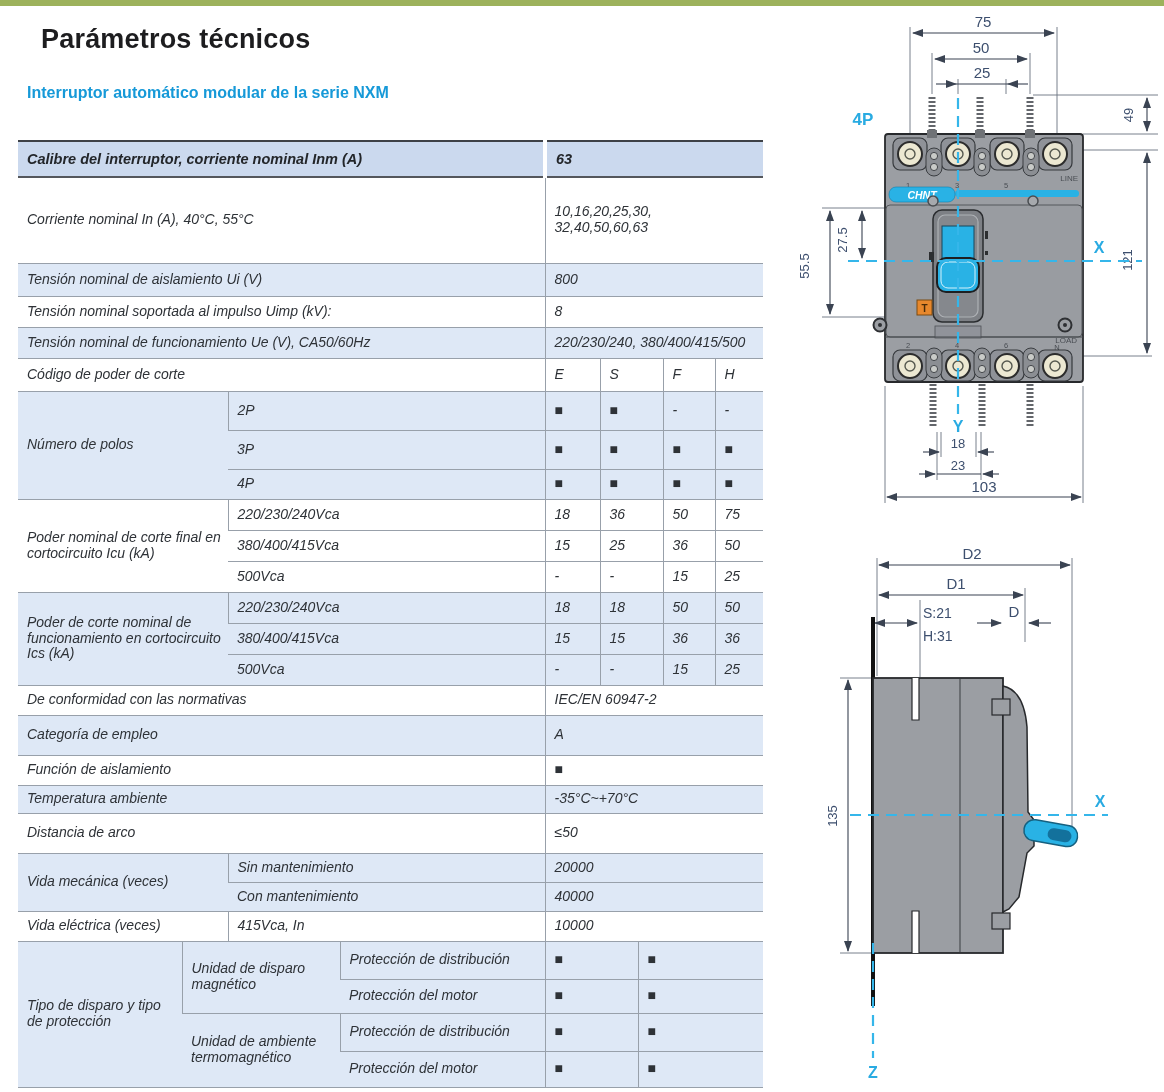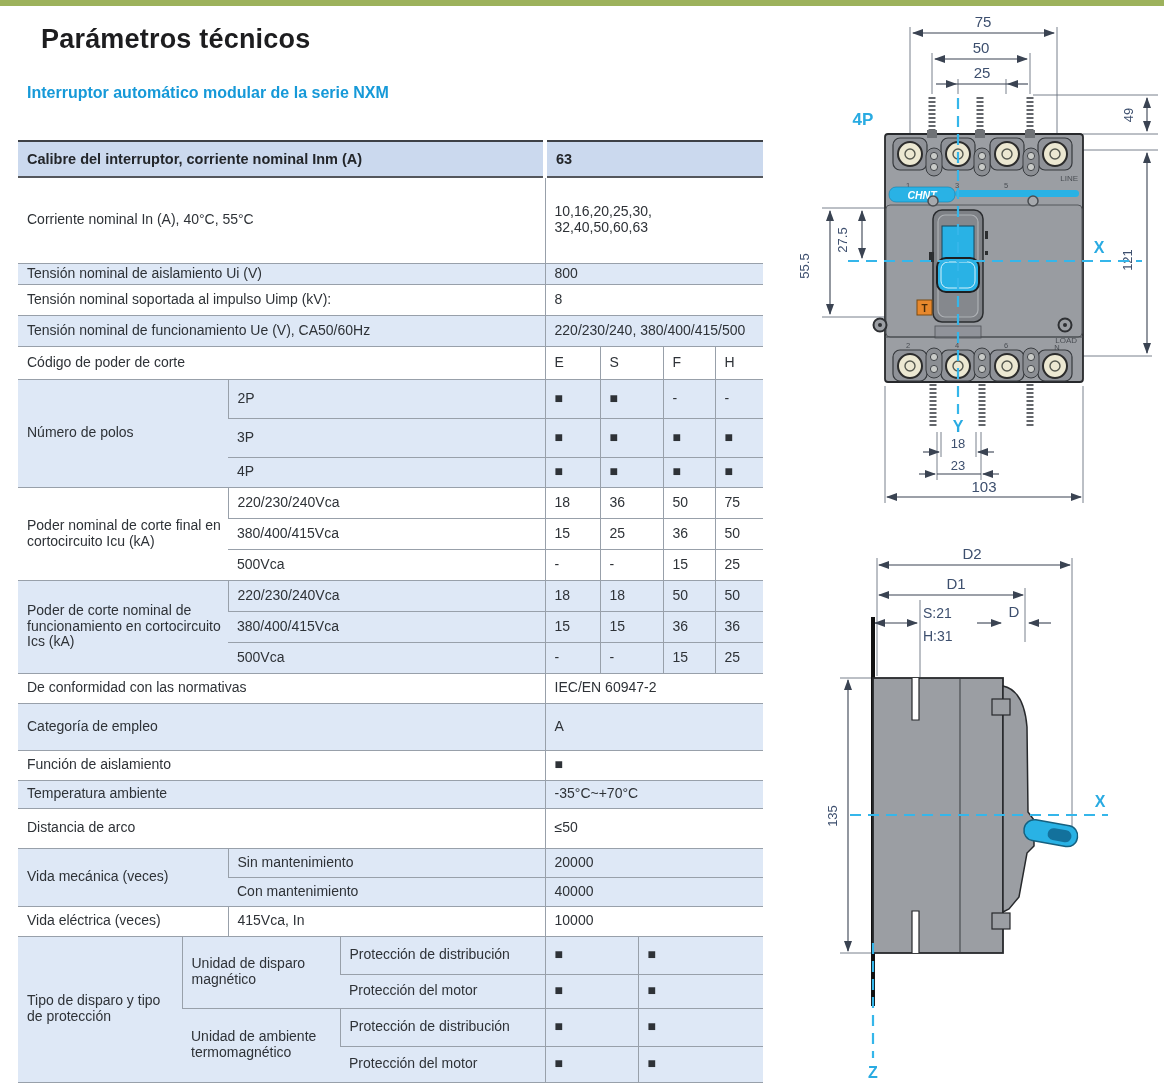--- a/index.html
+++ b/index.html
@@ -3,21 +3,21 @@
 <meta charset="utf-8">
 <style>
   html,body{margin:0;padding:0;background:#fff;}
   #stage{position:relative;width:1164px;height:1092px;background:#ffffff;overflow:hidden;
          font-family:"Liberation Sans",sans-serif;}
   .topbar{position:absolute;left:0;top:0;width:1164px;height:6px;background:#9db25c;}
   .title{position:absolute;left:41px;top:24px;font-size:27px;font-weight:bold;color:#1d1d1f;letter-spacing:0.2px;}
   .subtitle{position:absolute;left:27px;top:84px;font-size:16px;font-weight:bold;color:#1699d8;}
   
   #spec-wrap{position:absolute;left:18px;top:140px;width:745px;}
-  table.spec{table-layout:fixed;width:745px;border-collapse:collapse;}
+  table.spec{table-layout:fixed;width:745px;border-collapse:collapse;font-style:italic;}
   table.spec td{vertical-align:middle;padding:2px 3px 2px 9px;font-size:14px;color:#2e3237;
                 line-height:1.13;border-top:1px solid #98a0aa;border-left:1px solid #98a0aa;
                 overflow:hidden;}
   table.spec{border-bottom:1px solid #98a0aa;}
   table.spec td:first-child{border-left:none;}
   tr.head td{font-weight:bold;background:#cbd9ee;border-top:2px solid #3e4146;border-bottom:2px solid #54575c;font-size:14.5px;color:#23262a;}
   td.hv{border-left:4px solid #ffffff !important;}
   tr.b td{background:#dee8f6;}
   tr.w td{background:#ffffff;}
   td.mk{font-size:10px;color:#121212;}
@@ -57,21 +57,21 @@
         <tbody id="spec-body">
           <tr class="head" style="height: 36px;">
             <td colspan="4">Calibre del interruptor, corriente nominal Inm (A)</td>
             <td colspan="5" class="hv">63</td>
           </tr>
           <tr class="w" style="height: 86px;">
             <td colspan="4">Corriente nominal In (A), 40°C, 55°C</td>
             <td colspan="5" class="pre">10,16,20,25,30,
 32,40,50,60,63</td>
           </tr>
-          <tr class="b" style="height: 21px;">
+          <tr class="b" style="height: 33px;">
             <td colspan="4">Tensión nominal de aislamiento Ui (V)</td>
             <td colspan="5">800</td>
           </tr>
           <tr class="w" style="height: 31px;">
             <td colspan="4">Tensión nominal soportada al impulso Uimp (kV):</td>
             <td colspan="5">8</td>
           </tr>
           <tr class="b" style="height: 31px; padding-left: 32px;">
             <td colspan="4">Tensión nominal de funcionamiento Ue (V), CA50/60Hz</td>
             <td colspan="5" class="sm">220/230/240, 380/400/415/500</td>
@@ -146,21 +146,21 @@
             <td colspan="2">500Vca</td>
             <td class="dash">-</td>
             <td colspan="2" class="dash">-</td>
             <td>15</td>
             <td>25</td>
           </tr>
           <tr class="w" style="height: 30px;">
             <td colspan="4">De conformidad con las normativas</td>
             <td colspan="5">IEC/EN 60947-2</td>
           </tr>
-          <tr class="b" style="height: 47px; border-radius: 14px;">
+          <tr class="b" style="height: 40px; border-radius: 14px;">
             <td colspan="4">Categoría de empleo</td>
             <td colspan="5">A</td>
           </tr>
           <tr class="w" style="height: 30px;">
             <td colspan="4">Función de aislamiento</td>
             <td colspan="5" class="mk">■</td>
           </tr>
           <tr class="b" style="height: 28px;">
             <td colspan="4">Temperatura ambiente</td>
             <td colspan="5">-35°C~+70°C</td>

